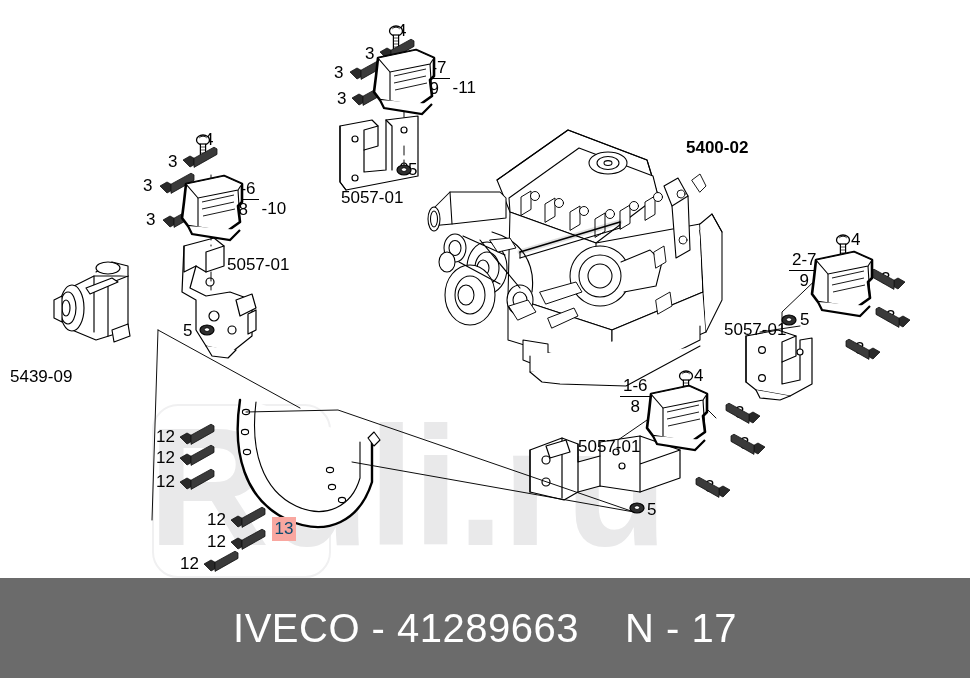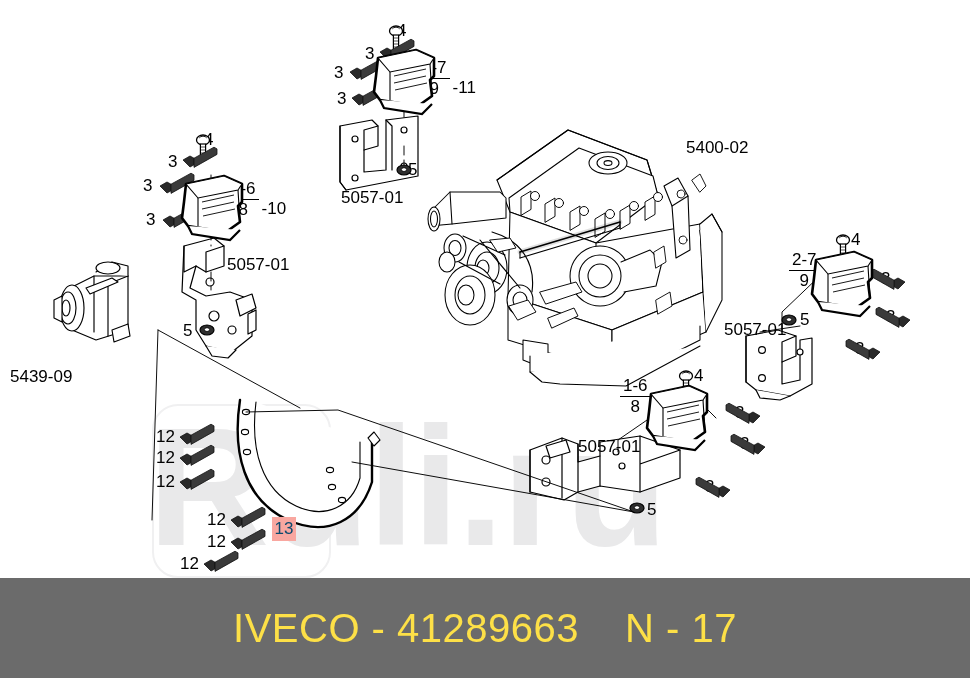--- a/index.html
+++ b/index.html
@@ -37,21 +37,21 @@
   
   #hl-13{position:absolute;left:272px;top:517px;width:24px;height:24px;
          background:#f9a7a0;color:#0c4a6e;font-size:17px;
          display:flex;align-items:center;justify-content:center;}
 
   
   #footer{position:absolute;left:0;top:578px;width:970px;height:100px;
           background:#6b6b6b;display:flex;align-items:center;
           justify-content:center;}
   #footer .bar{display:flex;align-items:baseline;gap:46px;
-               color:#fde047;font-size:40px;letter-spacing:.5px;
+               color:#ffffff;font-size:40px;letter-spacing:.5px;
                font-family:"Liberation Sans",sans-serif;}
 </style>
 </head>
 <body>
 
 <div id="page">
 
   <div class="wm" id="wm-badge"></div>
   <div class="wm" id="wm-text">Ruli.ru</div>
 
@@ -255,21 +255,21 @@
         <path d="M158,330 L152,520"></path>
         <path d="M246,412 L338,410 L634,512 L352,462"></path>
         <path d="M800,326 L760,332"></path>
         <path d="M716,418 L690,392"></path>
       </g>
     </g>
   </svg>
   </div>
 
   <div class="lbl grp" style="left:10px;top:367px;">5439-09</div>
-  <div class="lbl grp" style="left:686px;top:138px;">5400-02</div>
+  <div class="lbl grp" style="left:686px;top:138px;font-weight:bold;">5400-02</div>
   <div class="lbl grp" style="left:227px;top:255px;">5057-01</div>
   <div class="lbl grp" style="left:341px;top:188px;">5057-01</div>
   <div class="lbl grp" style="left:724px;top:320px;">5057-01</div>
   <div class="lbl grp" style="left:578px;top:437px;">5057-01</div>
 
   <div class="frac" style="left:228px;top:180px;">
     <span class="st">
       <span class="top">1-6</span>
       <span class="bot">8</span>
     </span>

